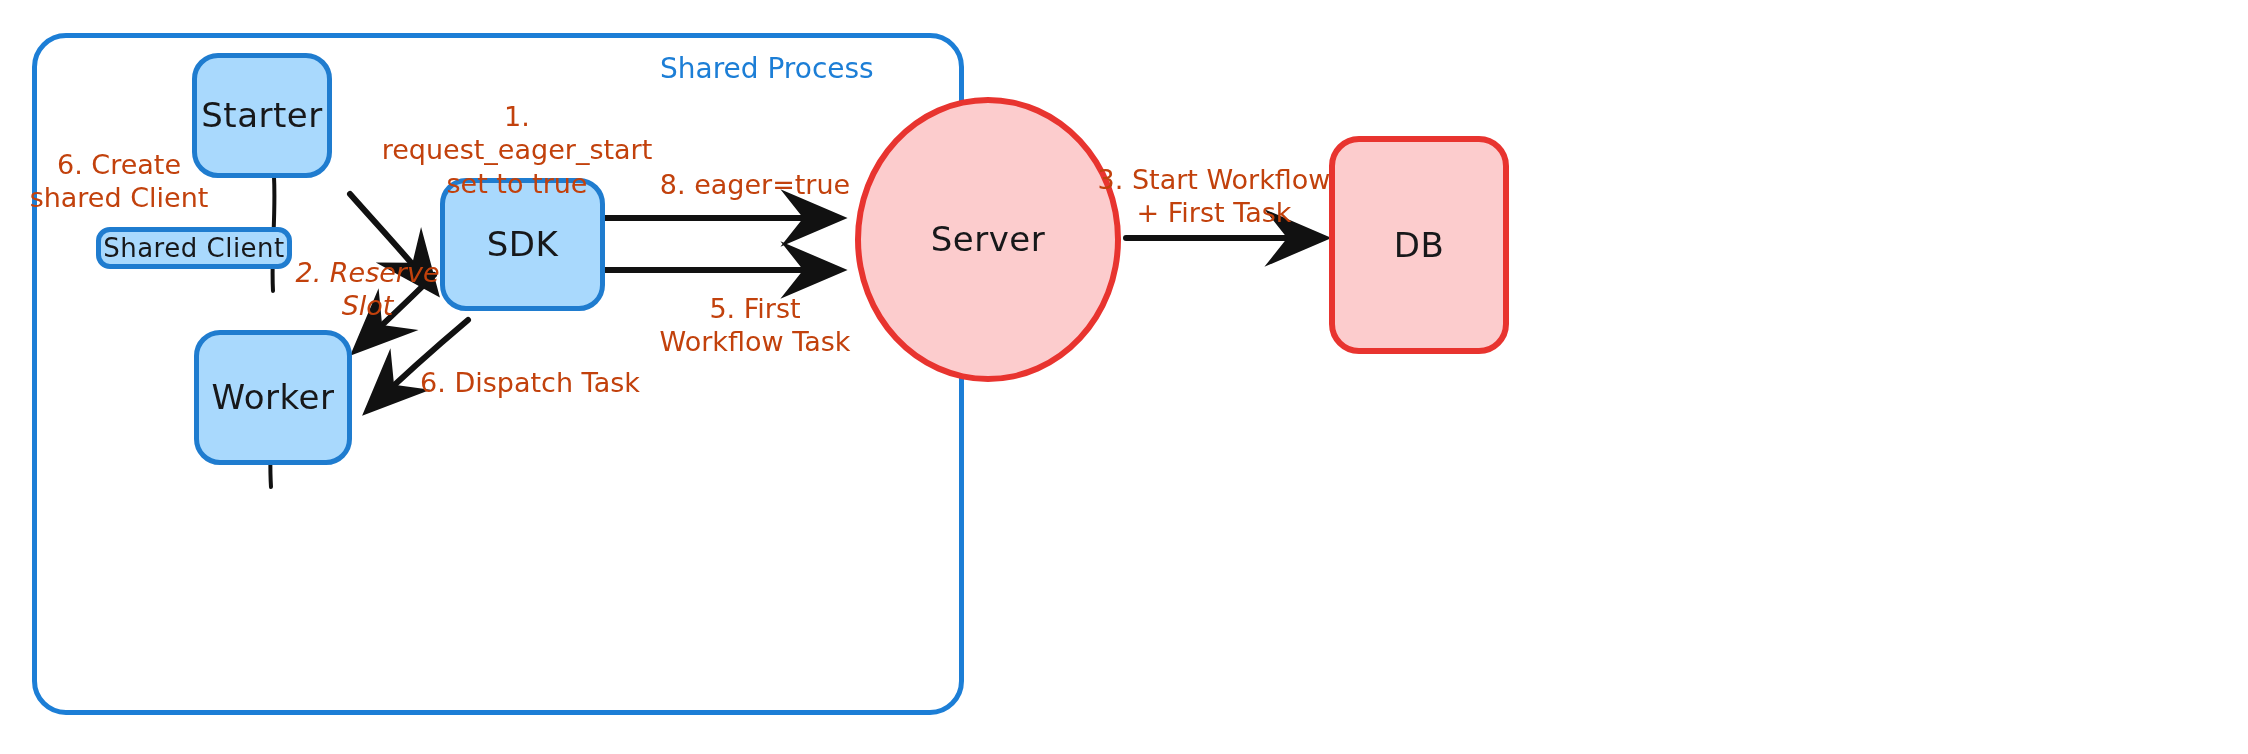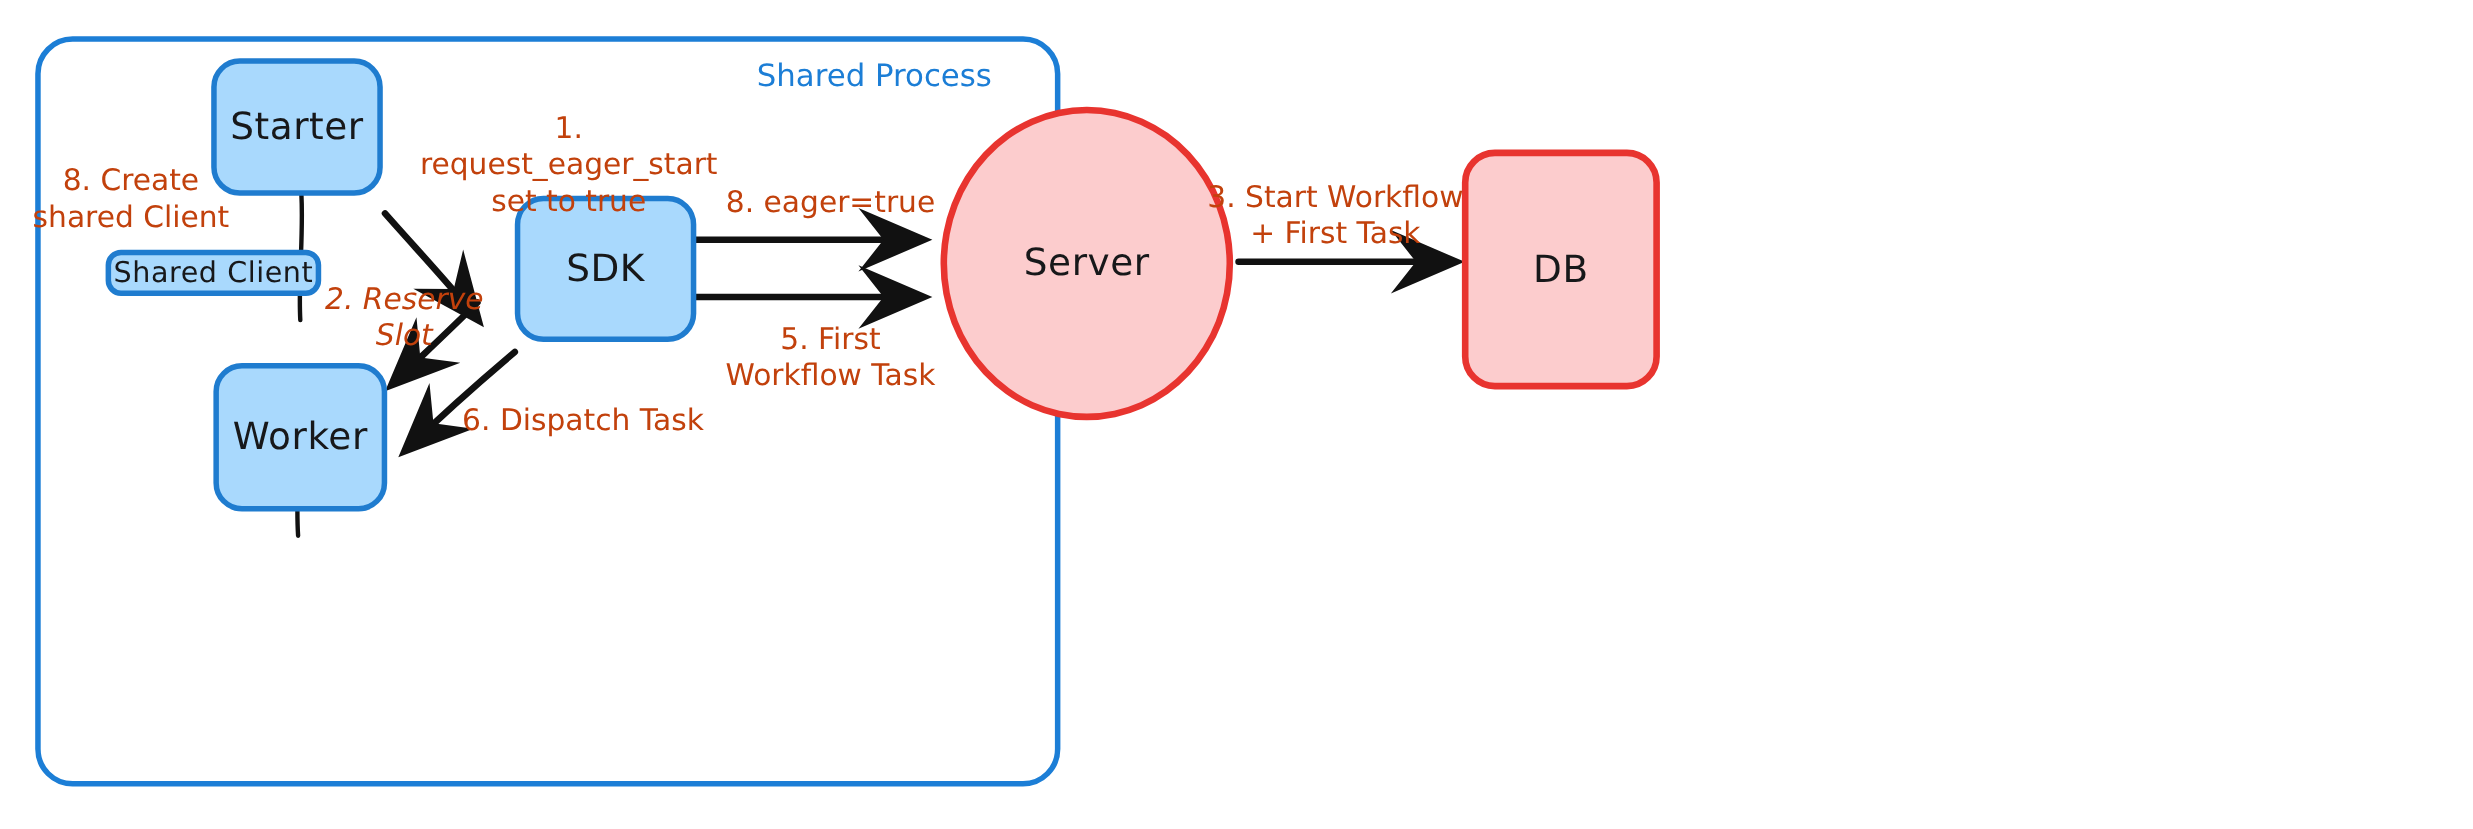--- a/index.html
+++ b/index.html
@@ -89,21 +89,21 @@
     white-space: nowrap;
     font-family: "DejaVu Sans", sans-serif;
   }
 </style>
 </head>
 <body>
 
 <div id="stage">
 
   <div class="container-box" style="left:32px; top:33px; width:932px; height:682px;"></div>
-  <div class="container-title" style="left:660px; top:52px;margin-left:28px;">Shared Process</div>
+  <div class="container-title" style="left:660px; top:52px;">Shared Process</div>
 
   <svg class="layer" viewBox="0 0 2248 754" preserveAspectRatio="none">
     <defs>
       <marker id="ah" markerWidth="13" markerHeight="13" refX="10" refY="5.2" orient="auto" markerUnits="strokeWidth">
         <path d="M0.4,0.4 L11.6,5.2 L0.4,10 L4.2,5.2 Z" fill="#111111"></path>
       </marker>
     </defs>
 
     <path d="M 274,177 C 276,215 271,255 273,291" fill="none" stroke="#111111" stroke-width="4" stroke-linecap="round"></path>
     <path d="M 273,352 C 275,395 268,440 271,487" fill="none" stroke="#111111" stroke-width="4" stroke-linecap="round"></path>
@@ -114,45 +114,45 @@
 
     <path d="M 468,320 C 436,347 398,381 369,409" fill="none" stroke="#111111" stroke-width="6" stroke-linecap="round" marker-end="url(#ah)"></path>
 
     <path d="M 604,218 L 838,218" fill="none" stroke="#111111" stroke-width="6" stroke-linecap="round" marker-end="url(#ah)"></path>
 
     <path d="M 604,270 L 838,270" fill="none" stroke="#111111" stroke-width="6" stroke-linecap="round" marker-end="url(#ah)"></path>
 
     <path d="M 1126,238 L 1322,238" fill="none" stroke="#111111" stroke-width="6" stroke-linecap="round" marker-end="url(#ah)"></path>
   </svg>
 
-  <div class="node node-blue" style="left:192px; top:53px; width:156px; height:125px;">
+  <div class="node node-blue" style="left:192px; top:53px; width:140px; height:125px;">
     <span class="node-label">Starter</span>
   </div>
 
   <div class="node node-blue-small" style="left:96px; top:227px; width:196px; height:42px;">
     <span class="node-label small">Shared Client</span>
   </div>
 
   <div class="node node-blue" style="left:194px; top:330px; width:158px; height:135px;justify-content:center;">
     <span class="node-label">Worker</span>
   </div>
 
-  <div class="node node-blue" style="left:440px; top:178px; width:165px; height:133px;margin-left:28px;">
+  <div class="node node-blue" style="left:440px; top:178px; width:165px; height:133px;">
     <span class="node-label">SDK</span>
   </div>
 
   <div class="node node-pink" style="left:1329px; top:136px; width:180px; height:218px;">
     <span class="node-label">DB</span>
   </div>
 
   <div class="node node-ellipse" style="left:855px; top:97px; width:266px; height:285px;">
     <span class="node-label">Server</span>
   </div>
 
-  <div class="edge-label" style="left:24px; top:148px; width:190px;">8. Create
+  <div class="edge-label" style="left:24px; top:148px; width:190px;">6. Create
 shared Client</div>
 
   <div class="edge-label" style="left:372px; top:100px; width:290px;">1. request_eager_start
 set to true</div>
 
   <div class="edge-label" style="left:295px; top:256px; width:145px;font-style:italic;">2. Reserve
 Slot</div>
 
   <div class="edge-label" style="left:655px; top:168px; width:200px;">8. eager=true</div>
 

